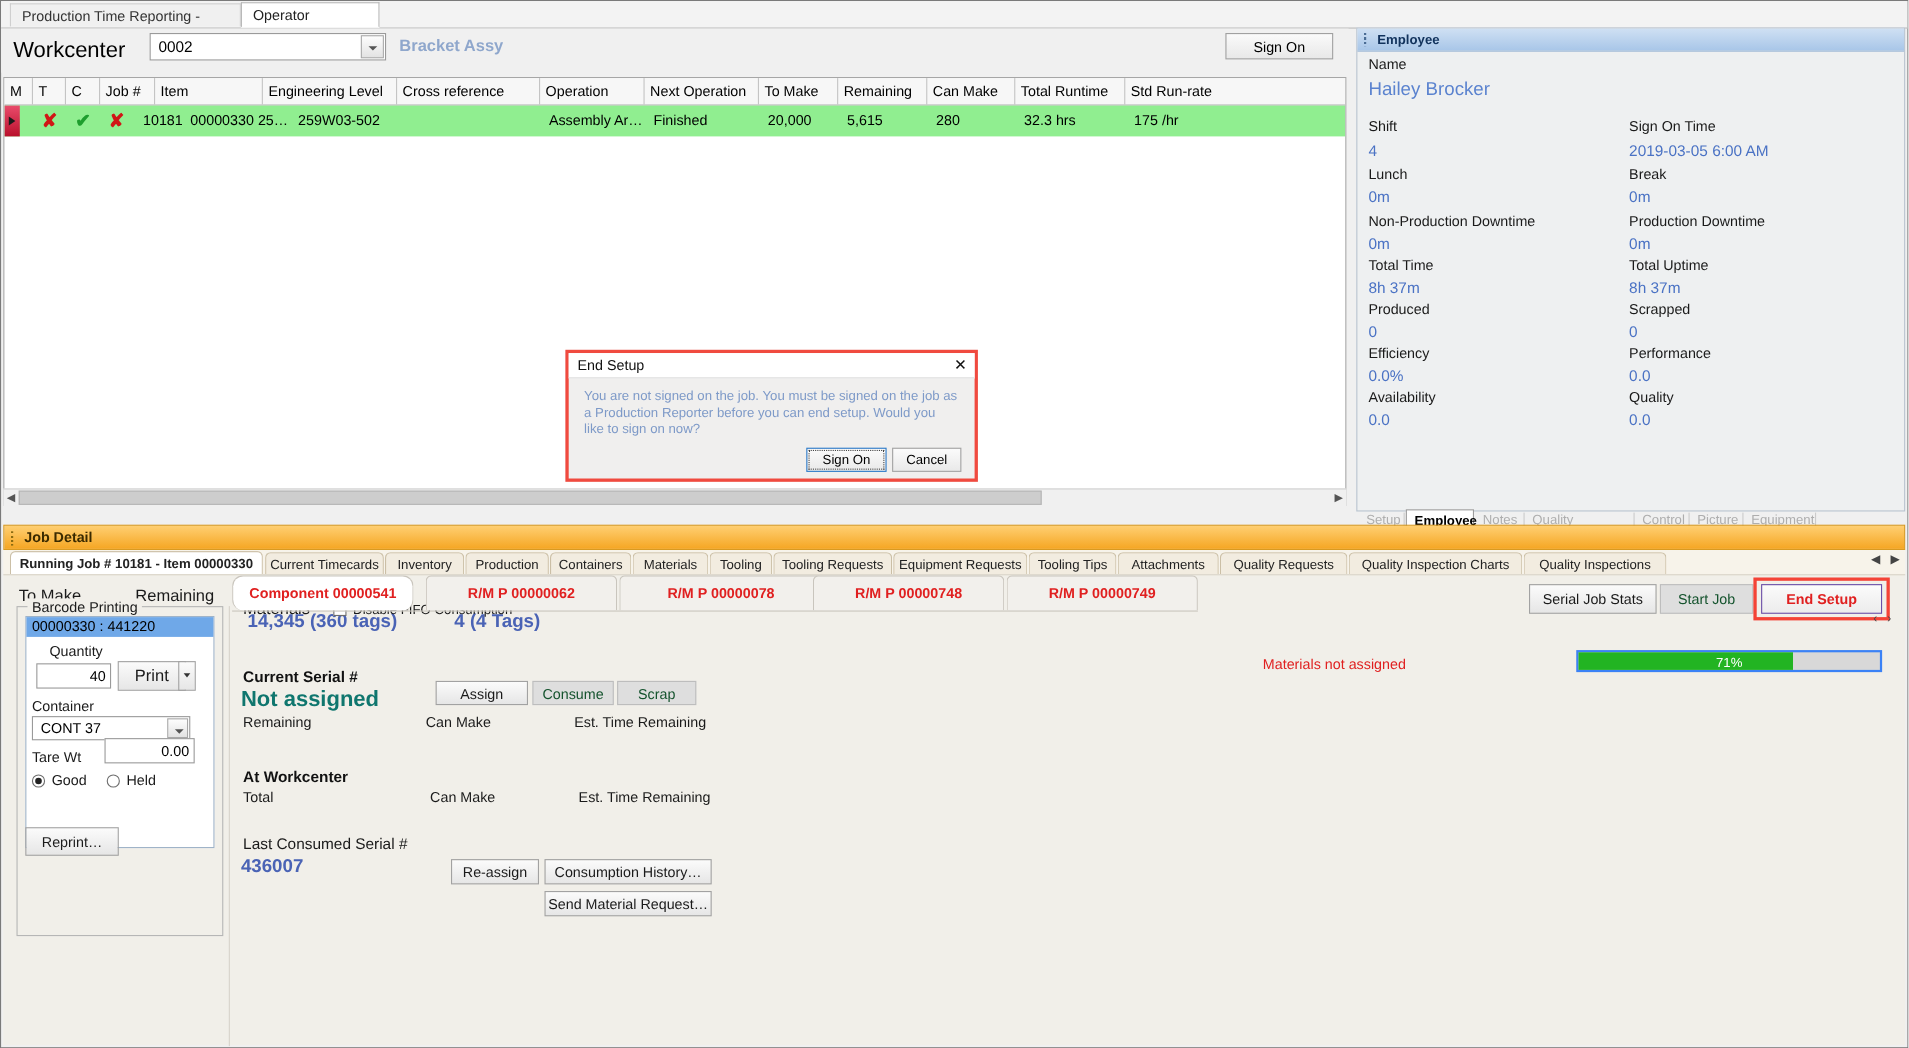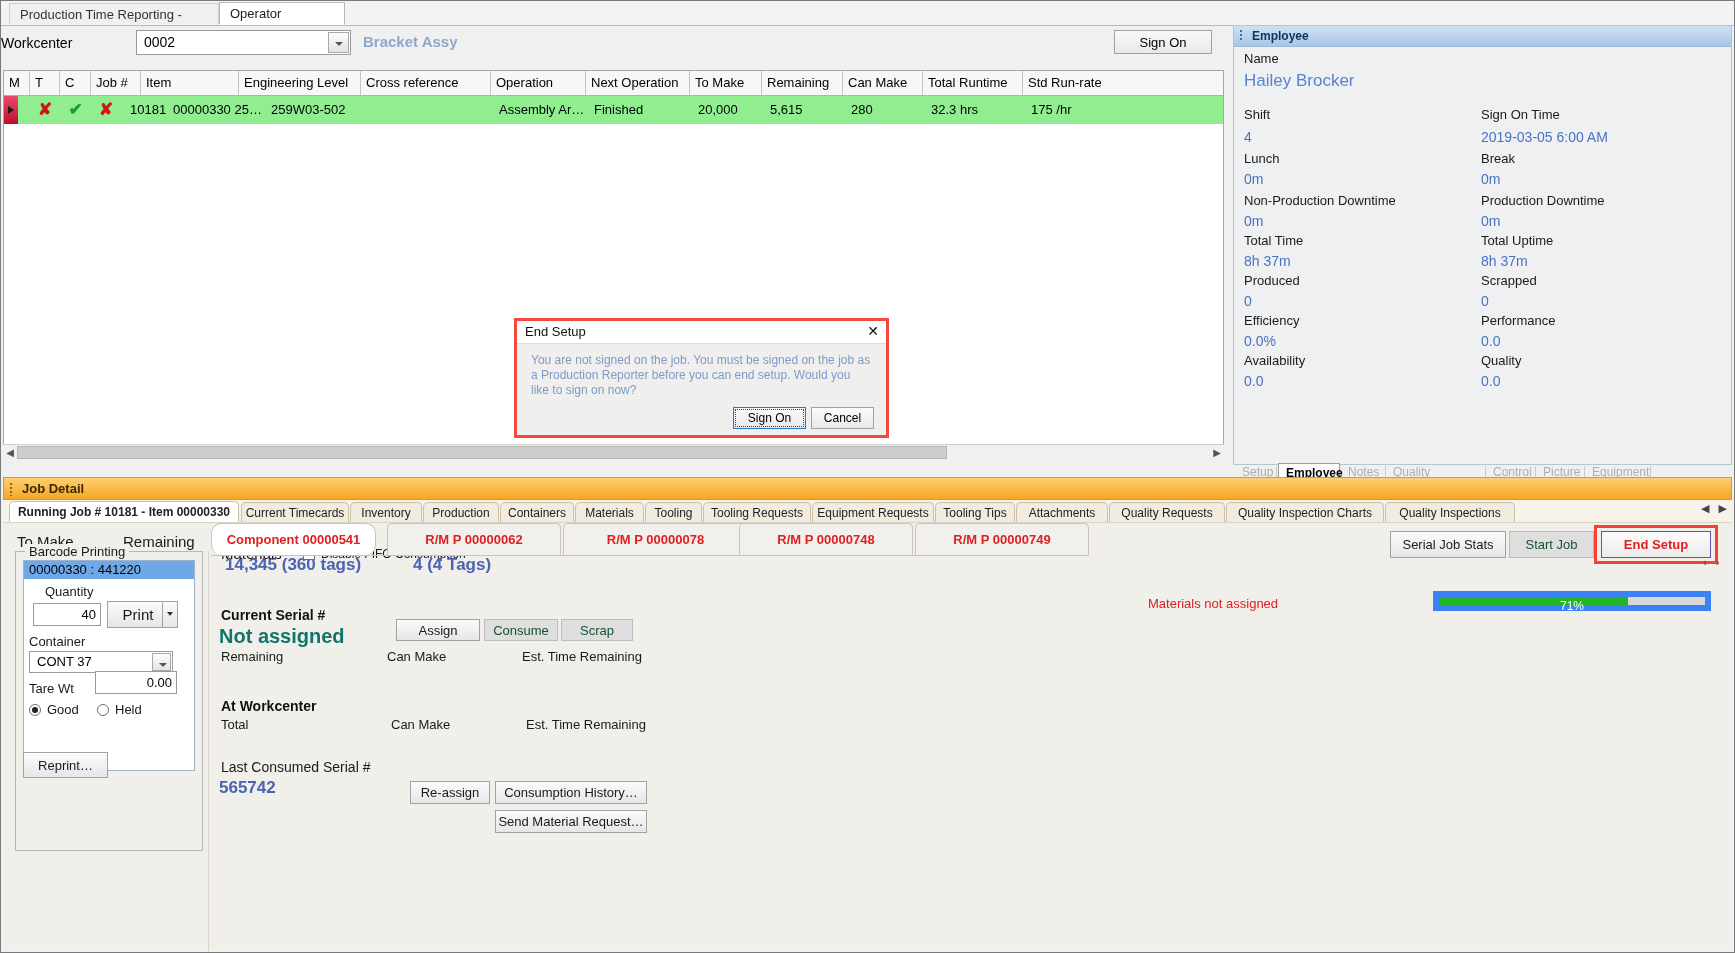--- a/index.html
+++ b/index.html
@@ -12,21 +12,21 @@
   .app{position:relative;width:1735px;height:953px;box-sizing:border-box;border:1px solid #7a7a7a;background:#f0f0f0;}
 
   
   .topbar{position:absolute;left:0;top:0;width:1733px;height:24px;background:#f3f3f3;border-bottom:1px solid #b9b9b9;}
   .top-tab{position:absolute;top:2px;height:21px;line-height:21px;padding:0 10px;font-size:13px;color:#222;box-sizing:border-box;}
   .top-tab.inactive{background:#f0f0f0;border:1px solid #cfcfcf;border-bottom:none;color:#333;}
   .top-tab.active{background:#fff;border:1px solid #b9b9b9;border-bottom:1px solid #fff;top:1px;height:23px;line-height:22px;}
 
   
   .wc-row{position:absolute;left:0;top:25px;width:1225px;height:40px;background:#f0f0f0;}
-  .wc-label{position:absolute;left:0;top:9px;font-size:14px;}
+  .wc-label{position:absolute;left:11px;top:9px;font-size:20px;}
   .combo{position:absolute;left:135px;top:4px;width:215px;height:25px;background:#fff;border:1px solid #9a9a9a;box-sizing:border-box;}
   .combo .val{position:absolute;left:7px;top:3px;font-size:14px;}
   .combo .arrow{position:absolute;right:1px;top:1px;width:21px;height:21px;background:linear-gradient(#fdfdfd,#e3e3e3);border:1px solid #a8a8a8;box-sizing:border-box;}
   .combo .arrow:after{content:"";position:absolute;left:6px;top:9px;border-left:4px solid transparent;border-right:4px solid transparent;border-top:4px solid #555;}
   .wc-desc{position:absolute;left:362px;top:7px;font-size:15px;font-weight:bold;color:#8fa7cc;}
   .signon-btn{position:absolute;left:1113px;top:29px;width:98px;height:24px;background:linear-gradient(#fafafa,#e8e8e8);border:1px solid #a0a0a0;
               font-size:13px;text-align:center;line-height:23px;box-sizing:border-box;}
 
   
   .grid{position:absolute;left:2px;top:69px;width:1221px;height:390px;background:#fff;border:1px solid #a6a6a6;box-sizing:border-box;overflow:hidden;}
@@ -75,21 +75,21 @@
   
   .panel{position:absolute;left:2px;top:521px;width:1729px;height:428px;background:#f1efe9;border-top:1px solid #d9d4c8;box-sizing:border-box;}
   .stat-l{position:absolute;font-size:15px;color:#1a1a1a;}
   .stat-v{position:absolute;font-size:17px;font-weight:bold;color:#4a63b5;}
   .btn{position:absolute;background:linear-gradient(#fbfbfb,#e6e6e6);border:1px solid #a2a2a2;box-sizing:border-box;
        font-size:13px;text-align:center;color:#1a1a1a;}
   .btn.dis{background:#dedede;color:#14532d;border-color:#bdbdbd;}
   .btn.end{background:linear-gradient(#fbfbfb,#ececec);color:#e02020;font-weight:bold;border:1px solid #6a4ea8;}
   .end-frame{position:absolute;border:3px solid #f44336;box-sizing:border-box;}
   .mat-warn{position:absolute;font-size:13px;color:#e02020;}
-  .progress{position:absolute;background:#d8d8d8;border:6px solid #3b82f6;box-sizing:border-box;}
+  .progress{position:absolute;background:#d8d8d8;border:2px solid #3b82f6;box-sizing:border-box;}
   .progress .fill{position:absolute;left:0;top:0;height:100%;background:#22b422;}
   .progress .pct{position:absolute;width:100%;top:2px;text-align:center;font-size:12px;color:#fff;}
 
   
   .grp{position:absolute;border:1px solid #b6b6b6;box-sizing:border-box;background:#f1efe9;}
   .grp-cap{position:absolute;font-size:13px;background:#f1efe9;padding:0 4px;color:#1a1a1a;}
   .inner-box{position:absolute;border:1px solid #9fb3c8;background:#fff;box-sizing:border-box;}
   .sel-bar{position:absolute;background:#6fa8e8;color:#000;font-size:13px;line-height:17px;padding-left:5px;box-sizing:border-box;}
   .tbox{position:absolute;background:#fff;border:1px solid #9a9a9a;box-sizing:border-box;font-size:13px;text-align:right;padding-right:4px;line-height:21px;}
   .lbl{position:absolute;font-size:13px;color:#1a1a1a;}
@@ -338,21 +338,21 @@
     <div class="btn" style="left:393px;top:96px;width:84px;height:22px;line-height:21px;">Assign</div>
     <div class="btn dis" style="left:481px;top:96px;width:74px;height:22px;line-height:21px;">Consume</div>
     <div class="btn dis" style="left:558px;top:96px;width:72px;height:22px;line-height:21px;">Scrap</div>
 
     <div class="mhead" style="left:218px;top:175px;">At Workcenter</div>
     <div class="msub" style="left:218px;top:194px;">Total</div>
     <div class="msub" style="left:388px;top:194px;">Can Make</div>
     <div class="msub" style="left:523px;top:194px;">Est. Time Remaining</div>
 
     <div class="msub" style="left:218px;top:236px;font-size:14px;">Last Consumed Serial #</div>
-    <div class="mblue" style="left:216px;top:255px;">565742</div>
+    <div class="mblue" style="left:216px;top:255px;">436007</div>
 
     <div class="btn" style="left:407px;top:258px;width:80px;height:23px;line-height:22px;">Re-assign</div>
     <div class="btn" style="left:492px;top:258px;width:152px;height:23px;line-height:22px;">Consumption History…</div>
     <div class="btn" style="left:492px;top:287px;width:152px;height:23px;line-height:22px;">Send Material Request…</div>
   </div>
 
   <div class="modal">
     <div class="bar">
       <div class="t">End Setup</div>
       <div class="x">✕</div>

